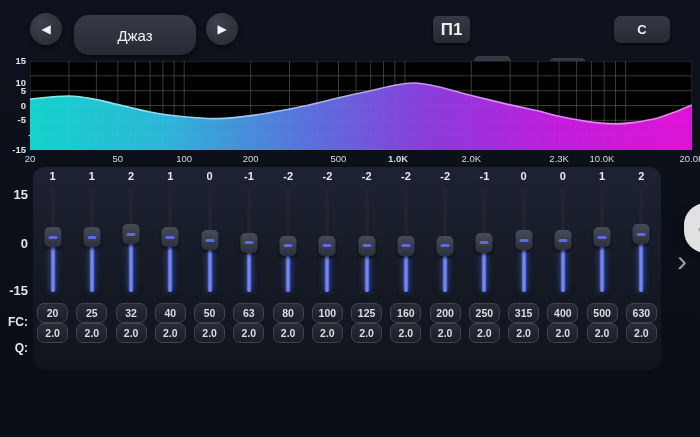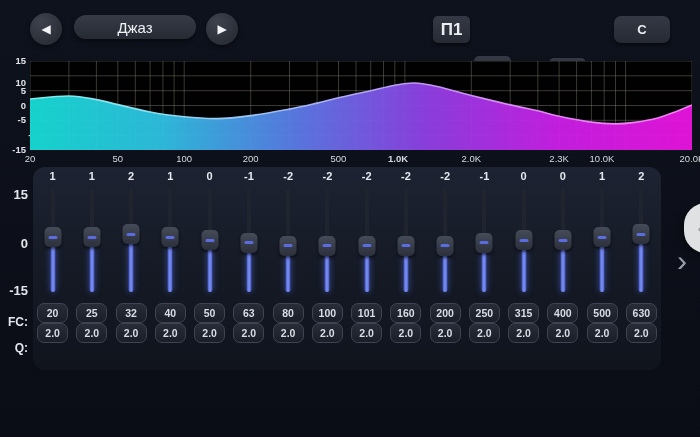--- a/index.html
+++ b/index.html
@@ -3,21 +3,21 @@
 <meta charset="utf-8">
 <style>
   html,body{margin:0;padding:0;background:#000;}
   #app{position:relative;width:700px;height:437px;background:linear-gradient(180deg,#0e121c,#0a0d16);
        font-family:"Liberation Sans",sans-serif;overflow:hidden;color:#e8eaee;}
   
   .header{position:absolute;top:0;left:0;right:0;height:56px;}
   .nav-circle{position:absolute;top:13px;width:32px;height:32px;border-radius:50%;
       background:radial-gradient(circle at 35% 28%,#3d424d,#23272f);display:flex;align-items:center;
       justify-content:center;font-size:12px;color:#f2f4f8;cursor:pointer;box-shadow:0 2px 4px rgba(0,0,0,.5);}
-  .preset-pill{position:absolute;left:74px;top:15px;width:122px;height:24px;border-radius:15px;
+  .preset-pill{position:absolute;left:74px;top:15px;width:122px;height:40px;border-radius:15px;
       background:linear-gradient(180deg,#363b46,#262a33);display:flex;align-items:center;justify-content:center;
       font-size:15px;color:#f0f2f6;box-shadow:0 2px 4px rgba(0,0,0,.5);}
   .mem-btn{position:absolute;top:16px;width:37px;height:27px;border-radius:5px;border:0;
       background:linear-gradient(180deg,#33audrey,#262a33);background:linear-gradient(180deg,#343945,#262a33);
       color:#eceef2;font-size:17px;font-weight:bold;font-family:inherit;box-shadow:0 2px 3px rgba(0,0,0,.5);}
   .reset-btn{position:absolute;left:614px;top:16px;width:56px;height:27px;border-radius:7px;border:0;
       background:linear-gradient(180deg,#343945,#262a33);color:#eceef2;font-size:13px;font-weight:bold;
       font-family:inherit;box-shadow:0 2px 3px rgba(0,0,0,.5);}
   
   .chart{position:absolute;top:56px;left:0;right:0;height:110px;}
@@ -274,21 +274,21 @@
       </div>
       <div class="col">
         <div class="gain">-2</div>
         <div class="slider">
           <div class="track"></div>
           <div class="fill" style="top:69.7px"></div>
           <div class="thumb" style="top:50.7px">
             <div class="thumb-dash"></div>
           </div>
         </div>
-        <button class="chip fc-chip">101</button>
+        <button class="chip fc-chip">125</button>
         <button class="chip q-chip">2.0</button>
       </div>
       <div class="col">
         <div class="gain">-2</div>
         <div class="slider">
           <div class="track"></div>
           <div class="fill" style="top:69.7px"></div>
           <div class="thumb" style="top:50.7px">
             <div class="thumb-dash"></div>
           </div>

